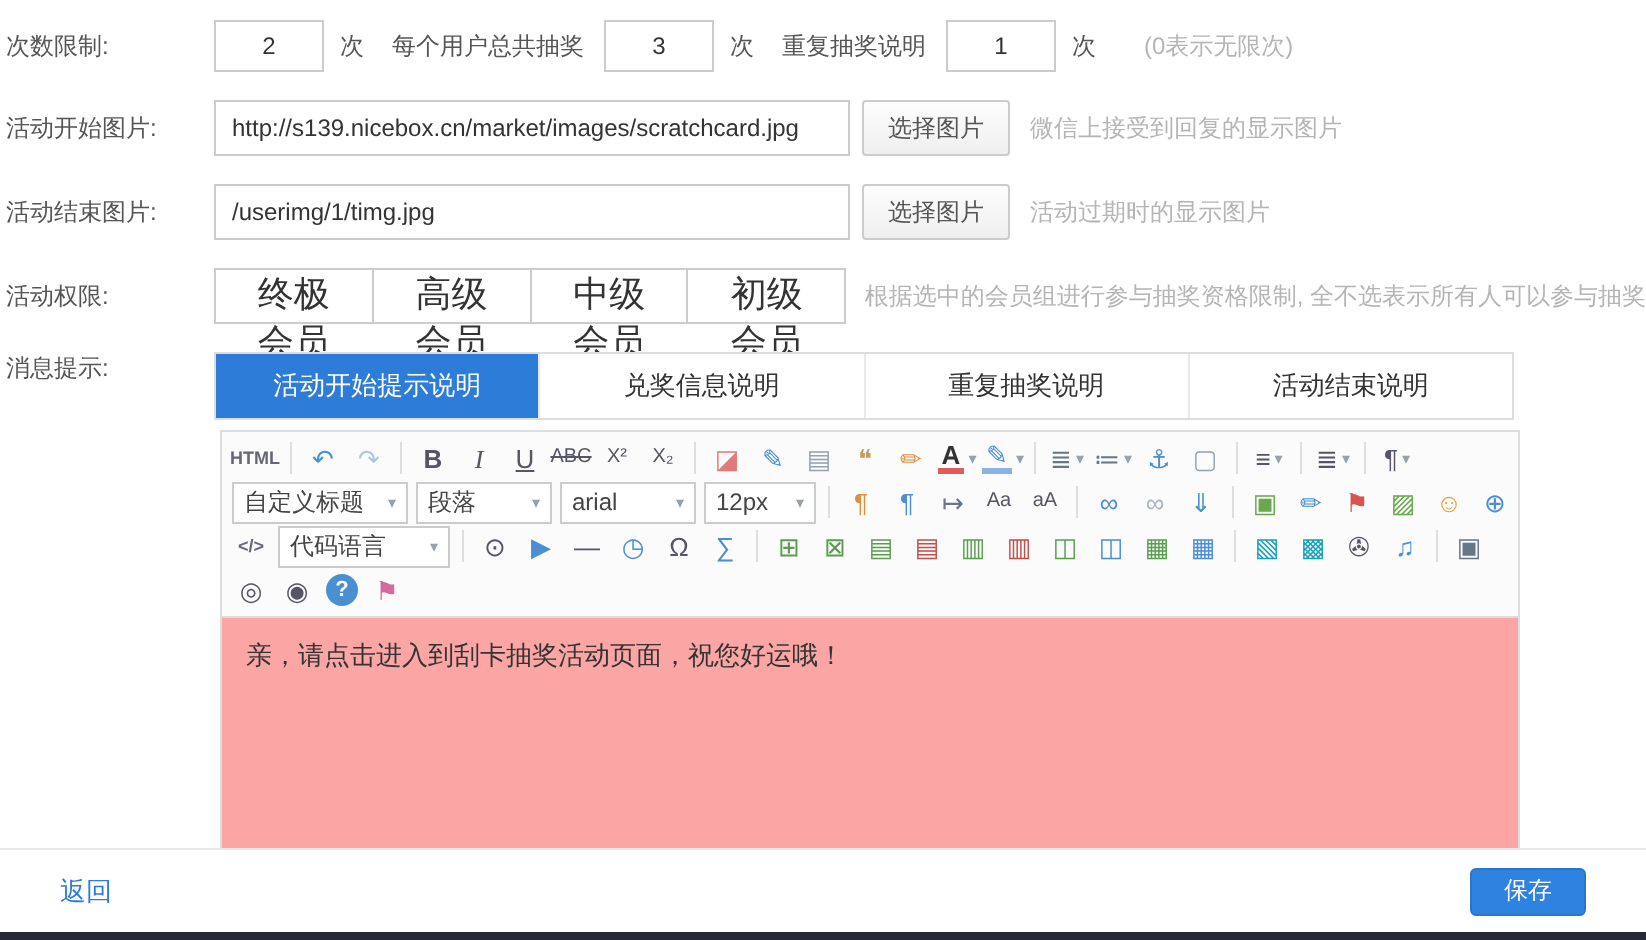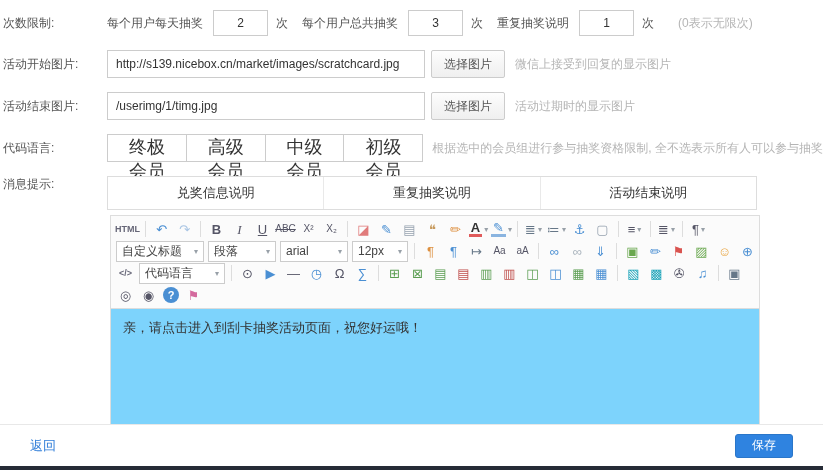--- a/index.html
+++ b/index.html
@@ -37,35 +37,34 @@
   .underline { text-decoration:underline; }
   .strike { text-decoration:line-through; }
   .fontcolor .g { font-weight:bold; color:#333; border-bottom:3px solid #e05b5b; padding:0 2px; }
   .backcolor .g { color:#4a8fd3; border-bottom:3px solid #8ab4e0; padding:0 2px; }
   .circle { background:#4a8fd3; border-radius:50%; min-width:16px; height:16px; margin:0 3px; }
   .circle .g { color:#fff !important; font-size:11px; font-weight:bold; }
   .ed-caret { font-size:8px; color:#98a0a8; margin-left:2px; flex:none; }
   .ed-sep { width:1px; height:16px; background:#ddd; margin:0 4px; flex:none; }
   .ed-select { display:inline-flex; align-items:center; justify-content:space-between; height:21px; border:1px solid #ccc; background:#fff; margin:0 2px; padding:0 5px; font-size:12px; color:#444; cursor:pointer; flex:none; white-space:nowrap; }
   .ed-select-label { overflow:hidden; }
-  .ed-content { height:120px; padding:10px 12px; background:#7dd3fc; font-size:13px; color:#333; cursor:text; }
+  .ed-content { height:120px; padding:10px 12px; background:#fca5a5; font-size:13px; color:#333; cursor:text; }
   .footer { position:absolute; left:0; right:0; bottom:4px; height:42px; border-top:1px solid #e8e8e8; background:#fff; display:flex; align-items:center; justify-content:space-between; padding:0 30px; }
   .back-link { color:#2d7cd8; font-size:13px; text-decoration:none; cursor:pointer; }
   .save-btn { width:58px; height:24px; background:#2f83e0; border:1px solid #2a76c9; border-radius:3px; color:#fff; font-size:12px; cursor:pointer; font-family:inherit; }
   .bottom-strip { position:absolute; left:0; right:0; bottom:0; height:4px; background:#262b36; }
 </style>
 </head>
 <body>
 
 <div class="form">
 
   <div class="form-row">
     <div class="form-label">次数限制:</div>
     <div class="form-field">
-      <span class="inline-label">每个用户每天抽奖</span>
       <input class="num-input" value="2" style="">
       <span class="unit">次</span>
       <span class="inline-label">每个用户总共抽奖</span>
       <input class="num-input" value="3" style="">
       <span class="unit">次</span>
       <span class="inline-label">重复抽奖说明</span>
       <input class="num-input" value="1" style="">
       <span class="unit">次</span>
       <span class="hint">(0表示无限次)</span>
     </div>
@@ -83,33 +82,34 @@
   <div class="form-row">
     <div class="form-label">活动结束图片:</div>
     <div class="form-field">
       <input class="url-input" value="/userimg/1/timg.jpg" style="">
       <button class="choose-btn">选择图片</button>
       <span class="hint">活动过期时的显示图片</span>
     </div>
   </div>
 
   <div class="form-row">
-    <div class="form-label">代码语言:</div>
+    <div class="form-label">活动权限:</div>
     <div class="form-field">
       <button class="member-btn">终极会员</button>
       <button class="member-btn">高级会员</button>
       <button class="member-btn">中级会员</button>
       <button class="member-btn">初级会员</button>
       <span class="hint">根据选中的会员组进行参与抽奖资格限制, 全不选表示所有人可以参与抽奖</span>
     </div>
   </div>
 
   <div class="form-row tabs-row">
     <div class="form-label">消息提示:</div>
     <div class="tabs">
+      <div class="tab active">活动开始提示说明</div>
       <div class="tab">兑奖信息说明</div>
       <div class="tab">重复抽奖说明</div>
       <div class="tab">活动结束说明</div>
     </div>
   </div>
 
   <div class="editor">
     <div class="ed-toolbar">
       <div class="ed-row">
           <span class="ed-icon txticon">

